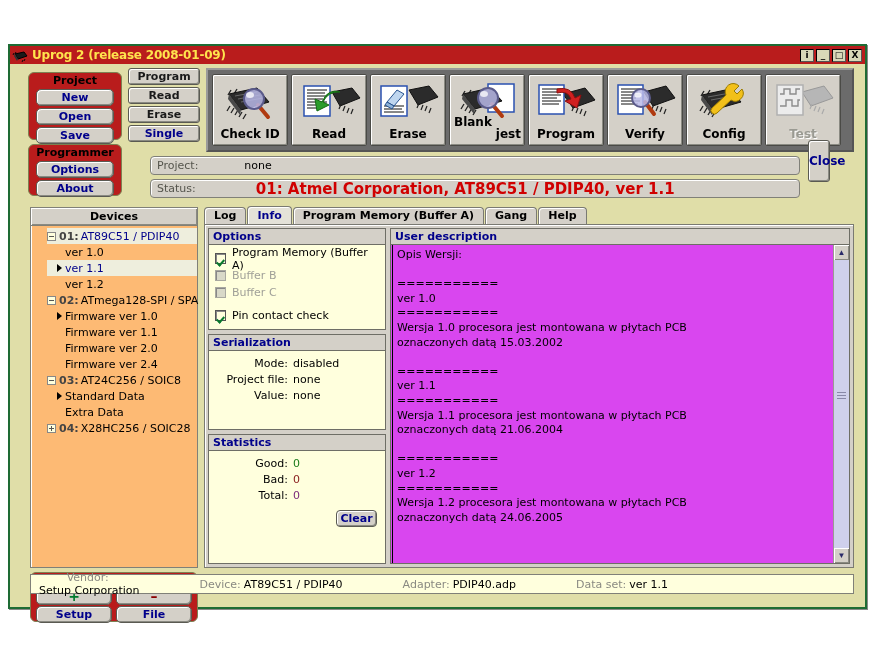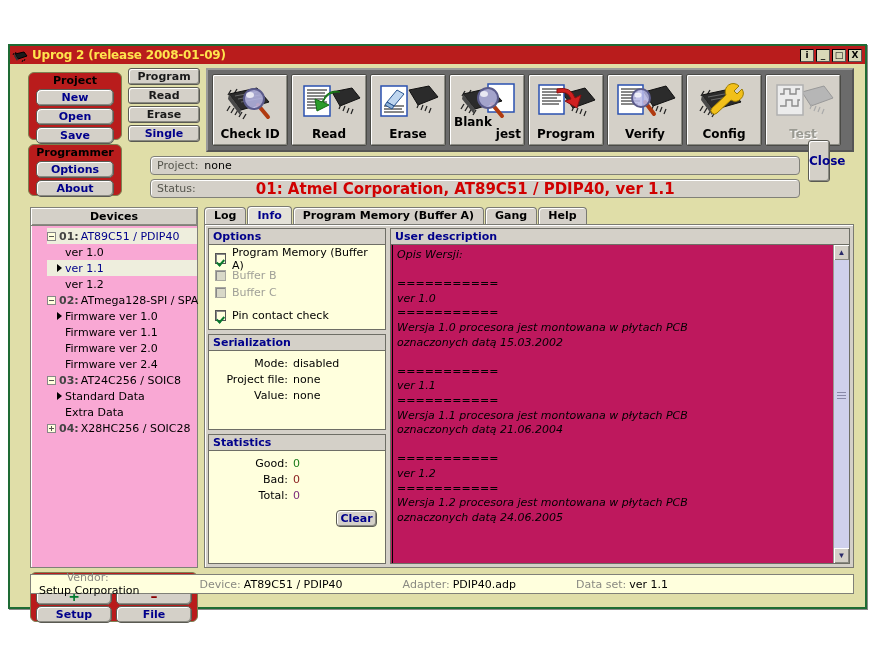--- a/index.html
+++ b/index.html
@@ -120,35 +120,35 @@
   
   .fieldbar {
     position:absolute;
     background:#d4d0c8;
     border:1px solid #808078;
     border-radius:4px;
     box-shadow: inset 1px 1px 0 #fff;
     font-size:11px; font-family:"DejaVu Sans", sans-serif;
     display:flex; align-items:center;
   }
-  #project-bar { left:140px; top:92px; width:650px; height:19px; }
+  #project-bar { left:140px; top:92px; width:650px; height:19px;gap:40px; }
   #status-bar  { left:140px; top:115px; width:650px; height:19px; }
   .f-label { color:#55554d; padding-left:6px; }
   #project-value { color:#000; padding-left:6px; }
   #status-value { color:#d00000; font-weight:bold; font-size:15px; margin-left:60px; }
   #close-btn {
     position:absolute; left:798px; top:76px; width:22px; height:42px;
     border-radius:3px;
     line-height:40px; height:42px; font-size:12px;
   }
 
   
   #devices-panel {
     position:absolute; left:20px; top:143px; width:168px; height:361px;
-    background:#f9a8d4;
+    background:#fdba74;
     border:1px solid #808078;
     box-shadow: inset 1px 1px 0 #fff;
   }
   #devices-header {
     height:18px; background:#d4d0c8;
     border-bottom:1px solid #808078;
     box-shadow: inset 1px 1px 0 #fff, inset -1px -1px 0 #8a8a82;
     text-align:center; font-size:11px; font-weight:bold;
     font-family:"DejaVu Sans", sans-serif; line-height:17px; color:#000;
   }
@@ -233,23 +233,23 @@
   .kv { display:flex; font-size:11px; line-height:16px; }
   .kv .k { width:78px; text-align:right; padding-right:5px; color:#000; }
   .kv .v { color:#000; }
   #clear-btn {
     width:41px; margin:6px 2px 0 auto; border-radius:4px;
   }
 
   
   #right-col { flex:1; display:flex; flex-direction:column; }
   #desc-body {
-    flex:1; background:#be185d;
+    flex:1; background:#d946ef;
     border:1px solid #6e6e66;
-    display:flex; overflow:hidden;font-style:italic;
+    display:flex; overflow:hidden;
   }
   #desc-text {
     flex:1; padding:3px 4px;
     font-size:11px; font-family:"DejaVu Sans", sans-serif;
     color:#000; white-space:pre; line-height:14.6px;
     overflow:hidden; border-left:1px solid #000; margin-left:1px;
   }
   #scrollbar {
     width:16px; background:#e8e6f4;
     border-left:1px solid #9a9a92;

